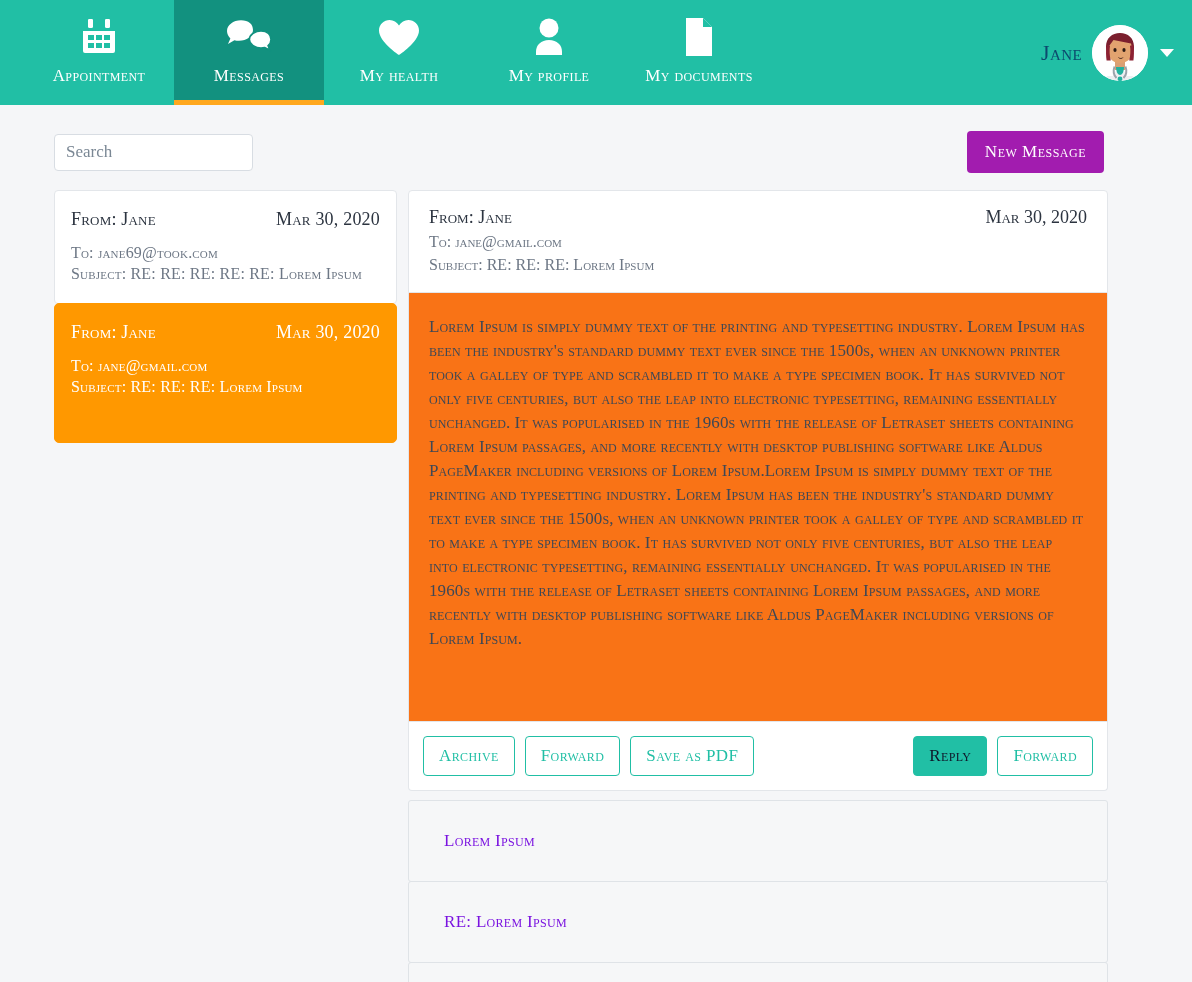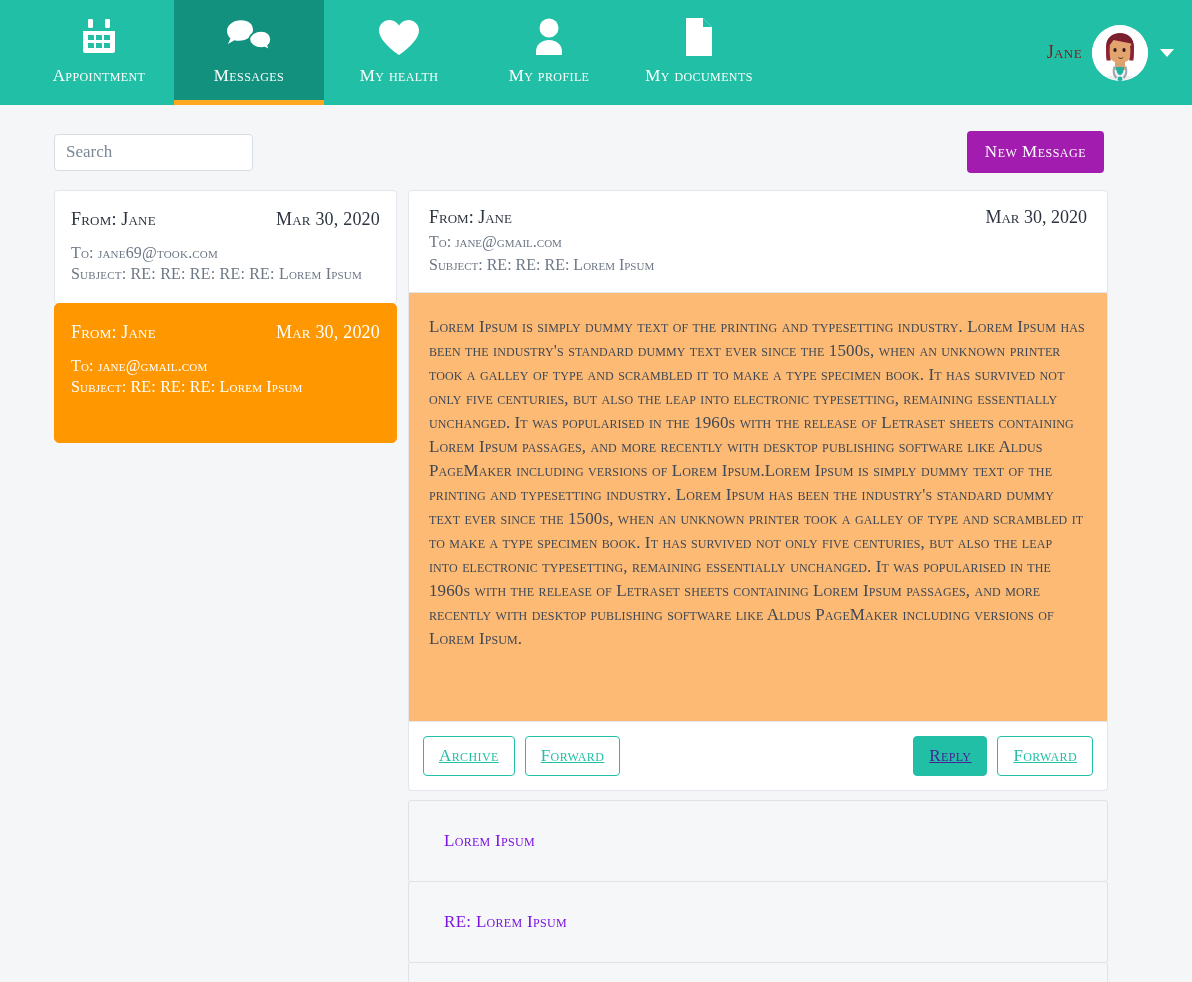--- a/index.html
+++ b/index.html
@@ -58,22 +58,22 @@
     white-space: nowrap;
   }
   .nav-right {
     margin-left: auto;
     display: flex;
     align-items: center;
     padding-right: 18px;
     gap: 10px;
   }
   .user-name {
-    color: #7f1d1d;
-    font-size: 18px;
+    color: #0c4a6e;
+    font-size: 22px;
     font-variant: small-caps;
     letter-spacing: .4px;
   }
   .avatar {
     width: 56px; height: 56px;
     border-radius: 50%;
     background: #ffffff;
     overflow: hidden;
     position: relative;
     cursor: pointer;
@@ -198,21 +198,21 @@
     font-variant: small-caps;
     color: #2c3440;
   }
   .detail-to, .detail-subject {
     font-size: 16px;
     font-variant: small-caps;
     color: #6d7785;
     margin-top: 5px;
   }
   .detail-body {
-    background: #fdba74;
+    background: #f97316;
     border: 1px solid #e3e6ea;
     border-top: none;
     padding: 22px 22px 70px 20px;
   }
   .detail-body p {
     margin: 0;
     font-size: 17px;
     font-variant: small-caps;
     color: #3f4855;
     line-height: 24px;
@@ -235,26 +235,25 @@
     font-family: "Liberation Serif", serif;
     font-size: 17px;
     font-variant: small-caps;
     letter-spacing: .4px;
     padding: 9px 15px;
     border-radius: 4px;
     cursor: pointer;
     background: #ffffff;
     border: 1px solid #21bfa5;
     color: #21bfa5;
-    text-decoration: underline;
   }
   .btn.filled {
     background: #21bfa5;
     border-color: #21bfa5;
-    color: #4c1d95;
+    color: #0f172a;
   }
 
   
   .thread { margin-top: 9px; }
   .thread-item {
     background: #f6f7f8;
     border: 1px solid #dfe3e7;
     border-radius: 3px;
     padding: 30px 0 30px 35px;
     cursor: pointer;
@@ -404,20 +403,21 @@
       <div class="detail-subject">Subject: RE: RE: RE: Lorem Ipsum</div>
     </div>
 
     <div class="detail-body">
       <p>Lorem Ipsum is simply dummy text of the printing and typesetting industry. Lorem Ipsum has been the industry's standard dummy text ever since the 1500s, when an unknown printer took a galley of type and scrambled it to make a type specimen book. It has survived not only five centuries, but also the leap into electronic typesetting, remaining essentially unchanged. It was popularised in the 1960s with the release of Letraset sheets containing Lorem Ipsum passages, and more recently with desktop publishing software like Aldus PageMaker including versions of Lorem Ipsum.Lorem Ipsum is simply dummy text of the printing and typesetting industry. Lorem Ipsum has been the industry's standard dummy text ever since the 1500s, when an unknown printer took a galley of type and scrambled it to make a type specimen book. It has survived not only five centuries, but also the leap into electronic typesetting, remaining essentially unchanged. It was popularised in the 1960s with the release of Letraset sheets containing Lorem Ipsum passages, and more recently with desktop publishing software like Aldus PageMaker including versions of Lorem Ipsum.</p>
     </div>
 
     <div class="actions">
       <button class="btn">Archive</button>
       <button class="btn">Forward</button>
+      <button class="btn">Save as PDF</button>
       <span class="spacer"></span>
       <button class="btn filled">Reply</button>
       <button class="btn">Forward</button>
     </div>
 
     <div class="thread">
       <div class="thread-item">
         <span class="thread-link">Lorem Ipsum</span>
       </div>
       <div class="thread-item">

